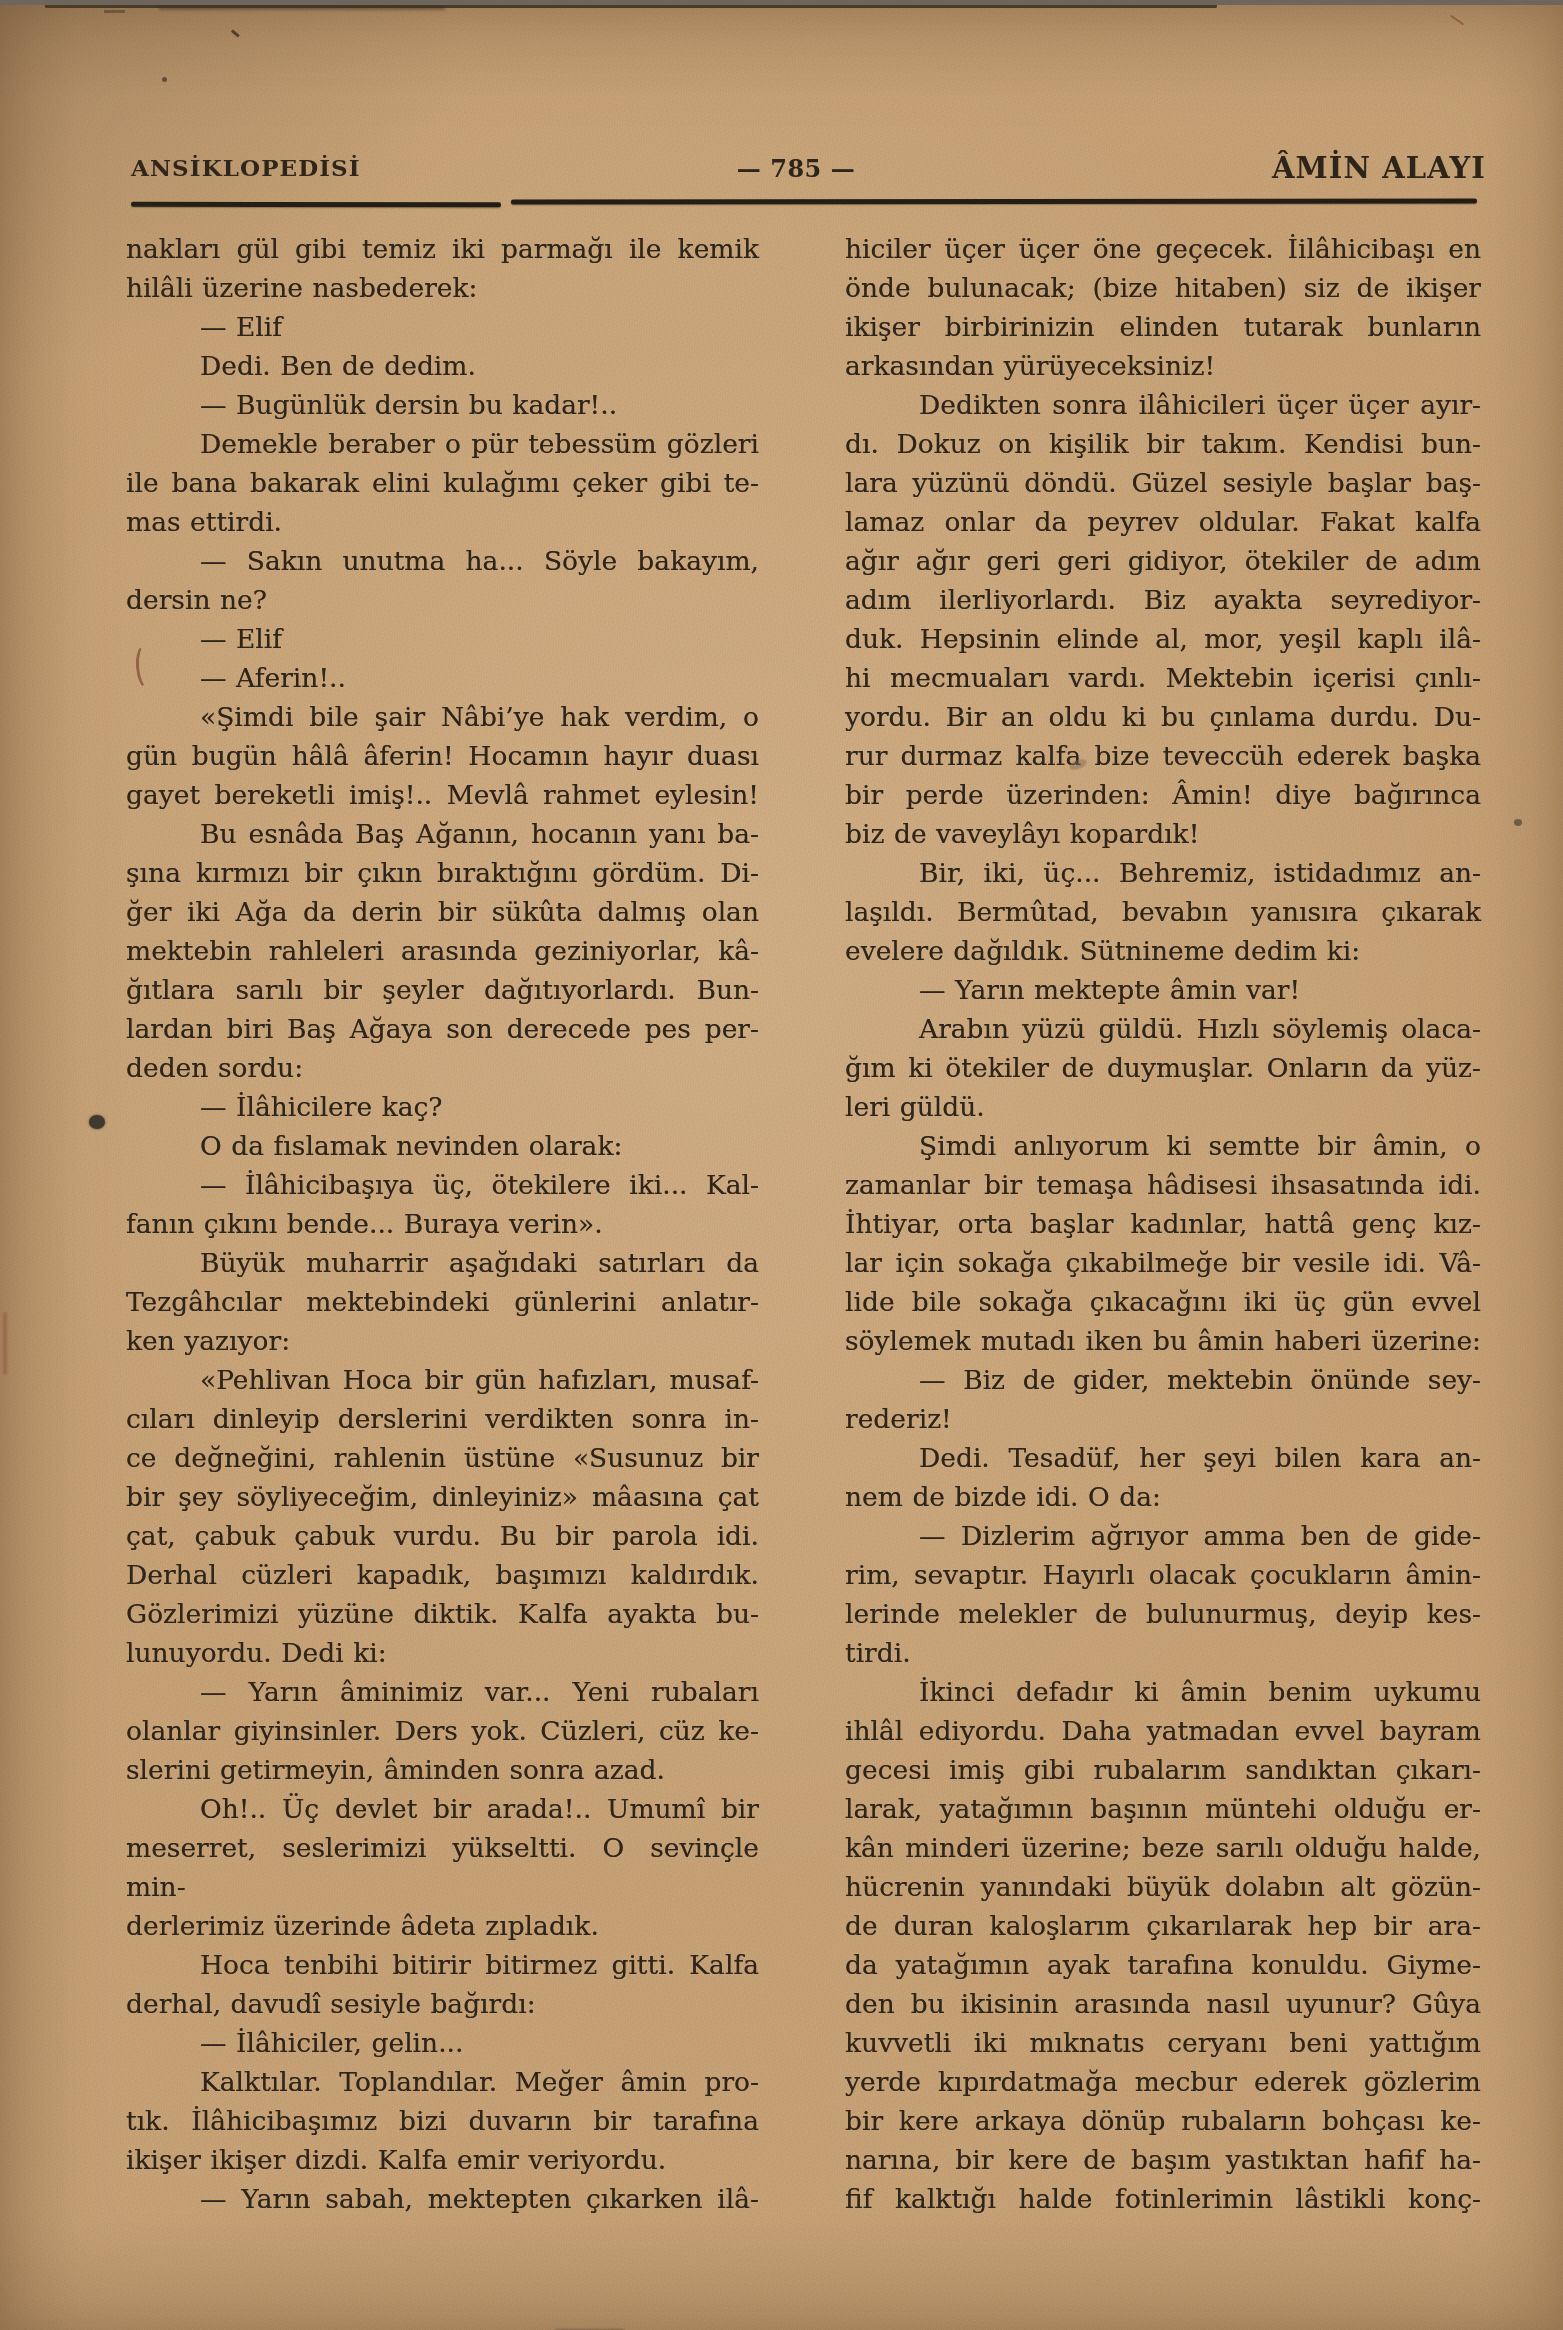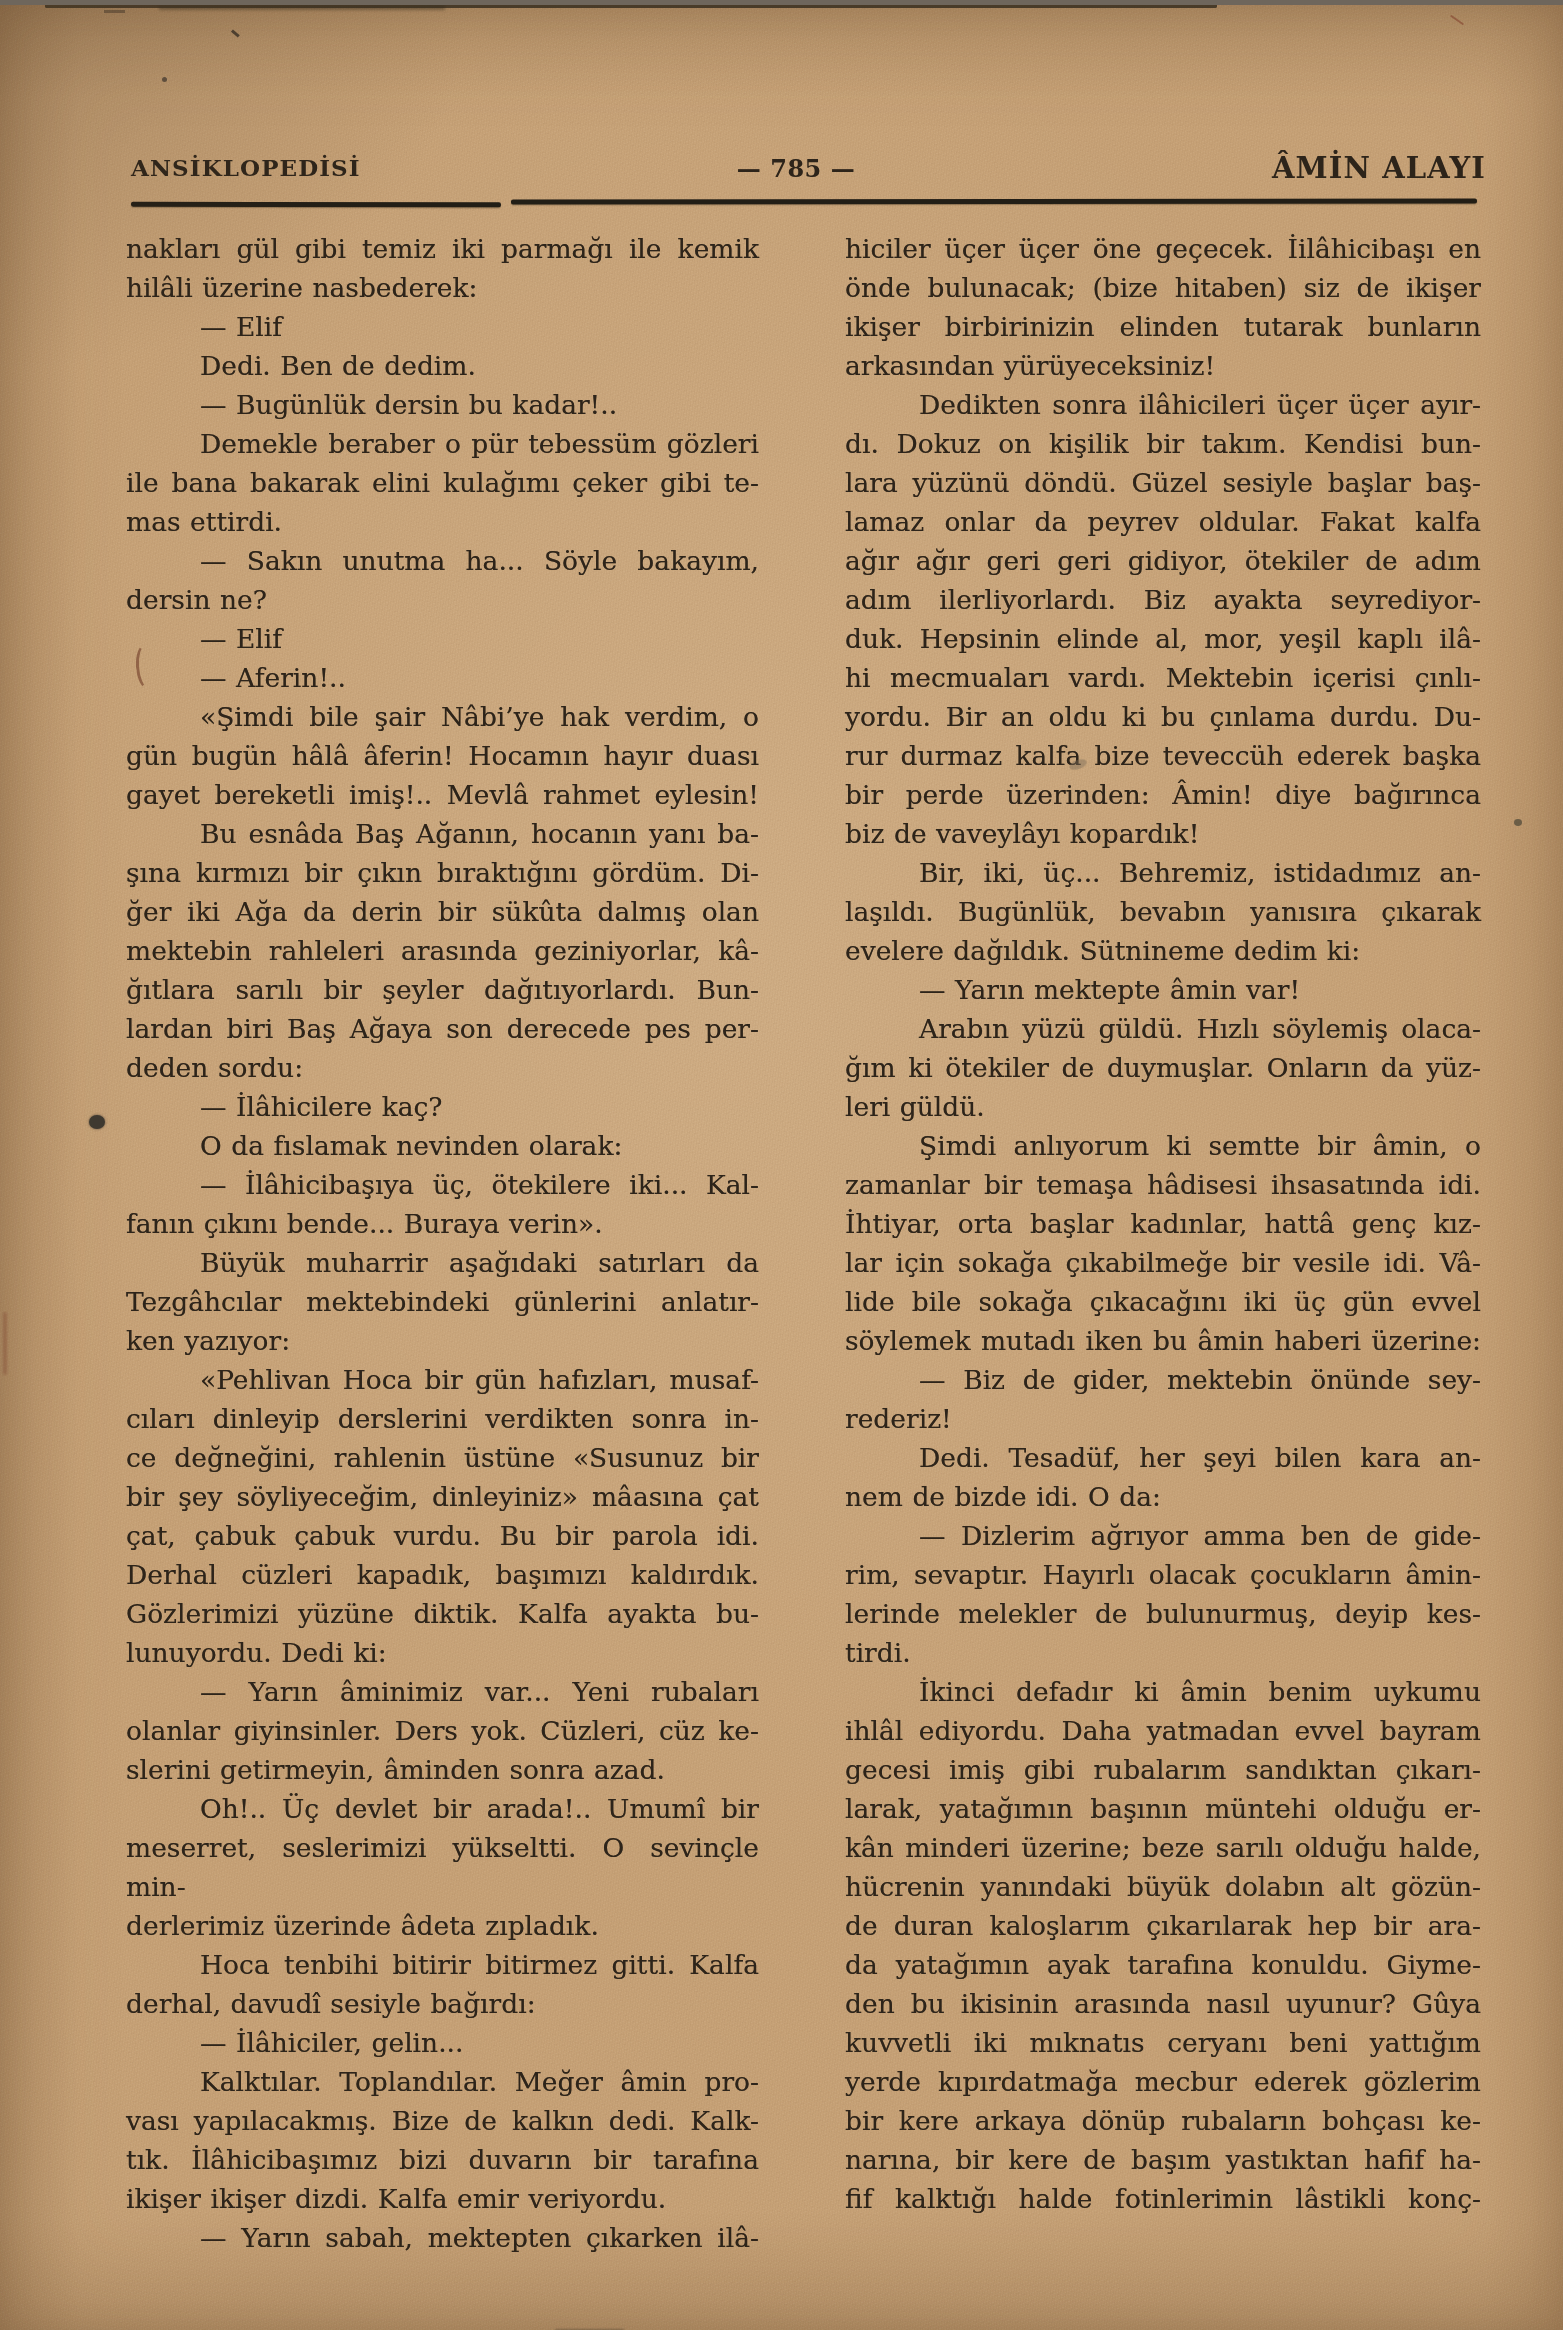--- a/index.html
+++ b/index.html
@@ -122,21 +122,20 @@
       <div class="line ind">— Yarın âminimiz var... Yeni rubaları</div>
       <div class="line">olanlar giyinsinler. Ders yok. Cüzleri, cüz ke-</div>
       <div class="line nj">slerini getirmeyin, âminden sonra azad.</div>
       <div class="line ind">Oh!.. Üç devlet bir arada!.. Umumî bir</div>
       <div class="line">meserret, seslerimizi yükseltti. O sevinçle min-</div>
       <div class="line nj">derlerimiz üzerinde âdeta zıpladık.</div>
       <div class="line ind">Hoca tenbihi bitirir bitirmez gitti. Kalfa</div>
       <div class="line nj">derhal, davudî sesiyle bağırdı:</div>
       <div class="line nj ind">— İlâhiciler, gelin...</div>
       <div class="line ind">Kalktılar. Toplandılar. Meğer âmin pro-</div>
-      <div class="line">vası yapılacakmış. Bize de kalkın dedi. Kalk-</div>
       <div class="line">tık. İlâhicibaşımız bizi duvarın bir tarafına</div>
       <div class="line nj">ikişer ikişer dizdi. Kalfa emir veriyordu.</div>
       <div class="line ind">— Yarın sabah, mektepten çıkarken ilâ-</div>
     </div>
   <div class="col col-right">
       <div class="line">hiciler üçer üçer öne geçecek. İilâhicibaşı en</div>
       <div class="line">önde bulunacak; (bize hitaben) siz de ikişer</div>
       <div class="line">ikişer birbirinizin elinden tutarak bunların</div>
       <div class="line nj">arkasından yürüyeceksiniz!</div>
       <div class="line ind">Dedikten sonra ilâhicileri üçer üçer ayır-</div>
@@ -145,21 +144,21 @@
       <div class="line">lamaz onlar da peyrev oldular. Fakat kalfa</div>
       <div class="line">ağır ağır geri geri gidiyor, ötekiler de adım</div>
       <div class="line">adım ilerliyorlardı. Biz ayakta seyrediyor-</div>
       <div class="line">duk. Hepsinin elinde al, mor, yeşil kaplı ilâ-</div>
       <div class="line">hi mecmuaları vardı. Mektebin içerisi çınlı-</div>
       <div class="line">yordu. Bir an oldu ki bu çınlama durdu. Du-</div>
       <div class="line">rur durmaz kalfa bize teveccüh ederek başka</div>
       <div class="line">bir perde üzerinden: Âmin! diye bağırınca</div>
       <div class="line nj">biz de vaveylâyı kopardık!</div>
       <div class="line ind">Bir, iki, üç... Behremiz, istidadımız an-</div>
-      <div class="line">laşıldı. Bugünlük, bevabın yanısıra çıkarak</div>
+      <div class="line">laşıldı. Bermûtad, bevabın yanısıra çıkarak</div>
       <div class="line nj">evelere dağıldık. Sütnineme dedim ki:</div>
       <div class="line nj ind">— Yarın mektepte âmin var!</div>
       <div class="line ind">Arabın yüzü güldü. Hızlı söylemiş olaca-</div>
       <div class="line">ğım ki ötekiler de duymuşlar. Onların da yüz-</div>
       <div class="line nj">leri güldü.</div>
       <div class="line ind">Şimdi anlıyorum ki semtte bir âmin, o</div>
       <div class="line">zamanlar bir temaşa hâdisesi ihsasatında idi.</div>
       <div class="line">İhtiyar, orta başlar kadınlar, hattâ genç kız-</div>
       <div class="line">lar için sokağa çıkabilmeğe bir vesile idi. Vâ-</div>
       <div class="line">lide bile sokağa çıkacağını iki üç gün evvel</div>

